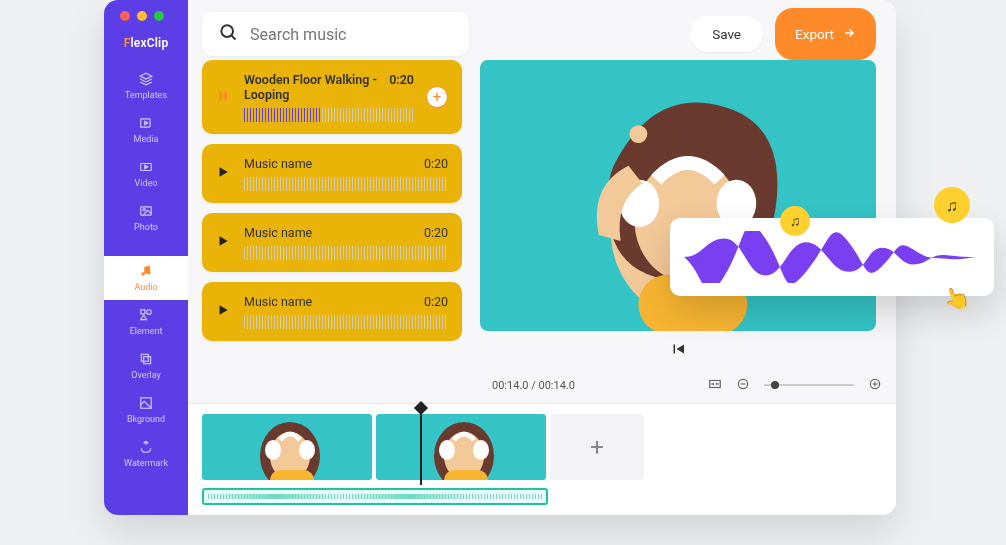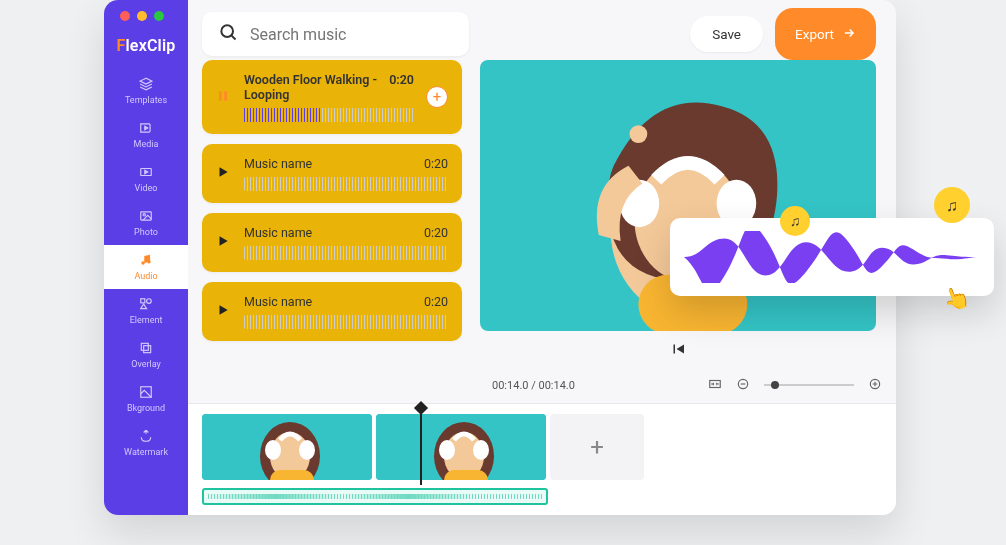--- a/index.html
+++ b/index.html
@@ -9,24 +9,24 @@
     position: absolute; left: 104px; top: 0; width: 792px; height: 515px;
     background: #f7f7f9; border-radius: 14px; box-shadow: 0 18px 42px rgba(0,0,0,.12);
     display: flex; overflow: hidden;
   }
   .traffic { position: absolute; top: 11px; left: 16px; display: flex; gap: 7px; z-index: 5; }
   .traffic span { width: 10px; height: 10px; border-radius: 50%; }
   .tl-r { background: #ff5f57; } .tl-y { background: #febc2e; } .tl-g { background: #28c840; }
 
   
   .sidebar { width: 84px; background: #5b3ee6; color: #fff; padding-top: 30px; display: flex; flex-direction: column; }
-  .logo { font-size: 16px; font-weight: 600; text-align: center; padding: 6px 4px 14px; letter-spacing: .2px; }
+  .logo { font-size: 12px; font-weight: 600; text-align: center; padding: 6px 4px 14px; letter-spacing: .2px; }
   .logo .f { color: #ff8a2a; }
   .side-item { display: flex; flex-direction: column; align-items: center; gap: 4px; height: 44px; justify-content: center; font-size: 9px; color: #d2c9ff; cursor: pointer; }
-  .side-item.active { background: #fff; color: #ff8a2a; }
+  .side-item.active { background: #fff; color: #ff8a2a; margin-top: 16px; }
   .side-item .ic { width: 14px; height: 14px; display: flex; align-items: center; justify-content: center; }
 
   
   .main { flex: 1; display: flex; flex-direction: column; }
   .topbar { height: 60px; display: flex; align-items: center; padding: 8px 20px 0 14px; gap: 12px; }
   .search { flex: 0 0 260px; height: 44px; background: #fff; border-radius: 10px; display: flex; align-items: center; gap: 12px; padding: 0 16px; box-shadow: 0 1px 3px rgba(0,0,0,.06); }
   .search input { border: none; outline: none; font-size: 16px; color: #666; flex: 1; background: transparent; }
   .topbar .spacer { flex: 1; }
   .btn-save { height: 36px; padding: 0 22px; border-radius: 18px; background: #fff; border: none; color: #333; font-size: 13.5px; cursor: pointer; box-shadow: 0 1px 2px rgba(0,0,0,.06); }
   .btn-export { height: 52px; padding: 0 20px; border-radius: 18px; background: #ff8a2a; border: none; color: #fff; font-size: 13.5px; cursor: pointer; display: flex; align-items: center; gap: 8px; }

